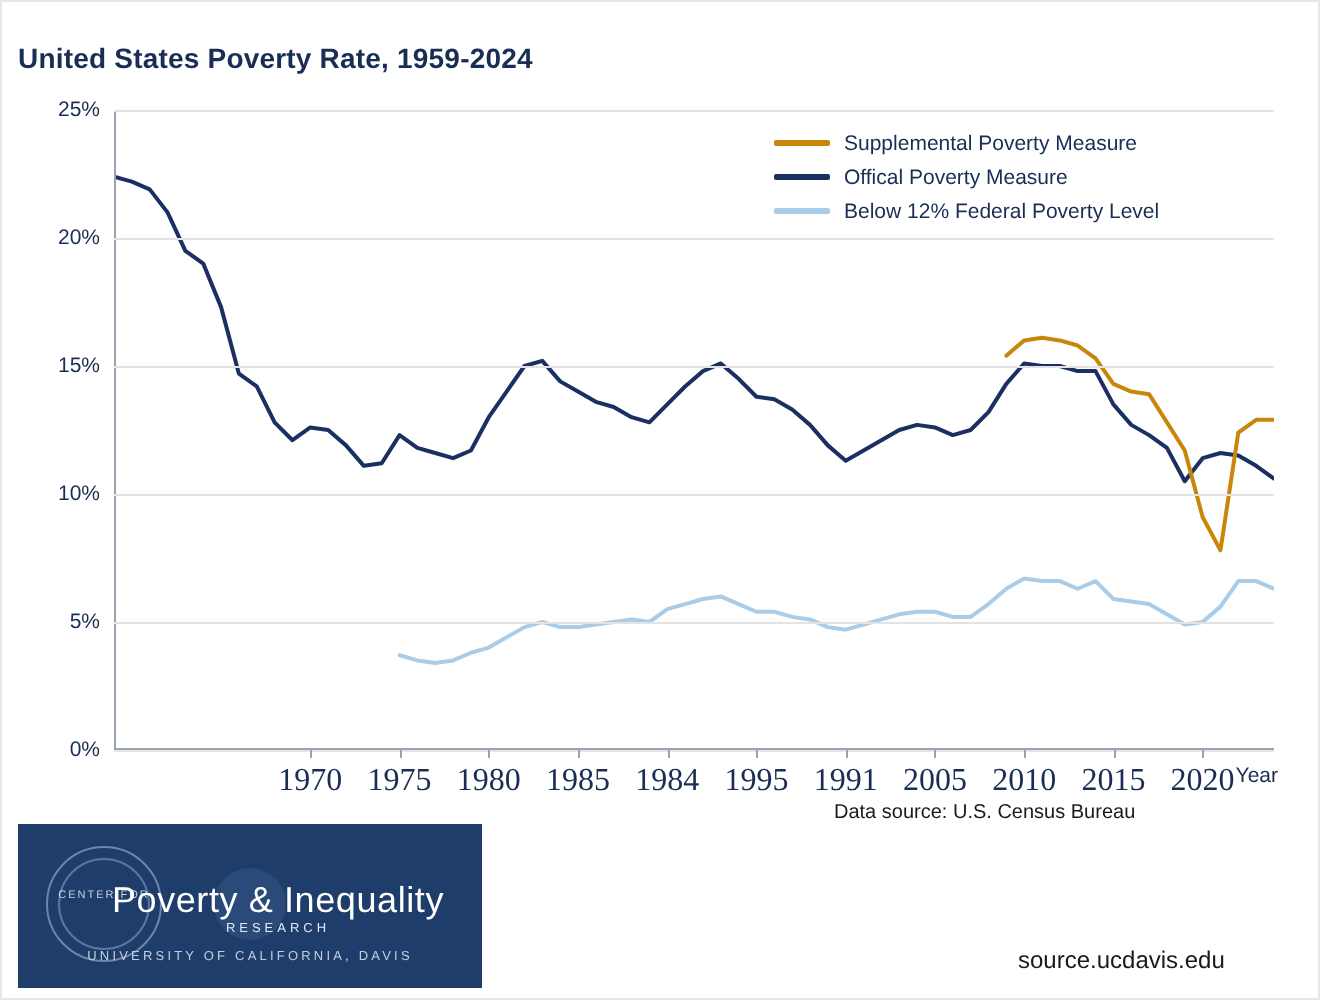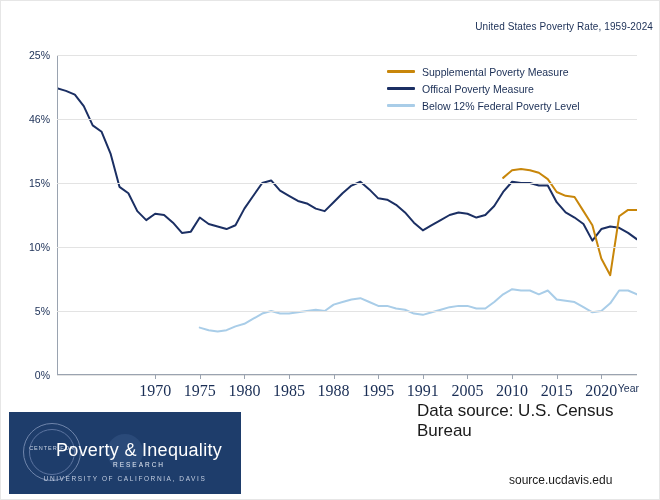--- a/index.html
+++ b/index.html
@@ -27,23 +27,23 @@
     top: 6px;
     width: 644px;
     height: 386px;
     background: #ffffff;
   }
   #chart-title {
     position: absolute;
     left: 0;
     top: 14px;
     width: 644px;
-    text-align: right;
-    font-size: 10px;
-    font-weight: normal;
+    text-align: left;
+    font-size: 14px;
+    font-weight: bold;
     color: #1a2e55;
     letter-spacing: 0.1px;
   }
   
   #plot {
     position: absolute;
     left: 48px;
     top: 48px;
     width: 580px;
     height: 320px;
@@ -114,21 +114,21 @@
   .legend-swatch {
     width: 28px;
     height: 3px;
     margin-right: 7px;
     border-radius: 1px;
   }
   #source-note {
     position: absolute;
     left: 416px;
     top: 400px;
-    font-size: 17px;
+    font-size: 10px;
     color: #1a1a1a;
   }
   #site-note {
     position: absolute;
     left: 508px;
     top: 472px;
     font-size: 12px;
     color: #1a1a1a;
   }
   
@@ -229,34 +229,34 @@
           <div class="gridline" style="top: 192px;"></div>
           <div class="gridline" style="top: 128px;"></div>
           <div class="gridline" style="top: 64px;"></div>
           <div class="gridline" style="top: 0px;"></div>
         </div>
       <div id="yticks">
           <div class="ytick-label" style="top: 320px;">0%</div>
           <div class="ytick-label" style="top: 256px;">5%</div>
           <div class="ytick-label" style="top: 192px;">10%</div>
           <div class="ytick-label" style="top: 128px;">15%</div>
-          <div class="ytick-label" style="top: 64px;">46%</div>
+          <div class="ytick-label" style="top: 64px;">20%</div>
           <div class="ytick-label" style="top: 0px; text-align: right;">25%</div>
         </div>
       <div id="xticks">
           <div class="xtick-mark" style="left: 98.1538px;"></div>
           <div class="xtick-label" style="left: 98.1538px;">1970</div>
           <div class="xtick-mark" style="left: 142.769px;"></div>
           <div class="xtick-label" style="left: 142.769px;">1975</div>
           <div class="xtick-mark" style="left: 187.385px;"></div>
           <div class="xtick-label" style="left: 187.385px; text-align: right;">1980</div>
           <div class="xtick-mark" style="left: 232px;"></div>
           <div class="xtick-label" style="left: 232px;">1985</div>
           <div class="xtick-mark" style="left: 276.615px;"></div>
-          <div class="xtick-label" style="left: 276.615px;">1988</div>
+          <div class="xtick-label" style="left: 276.615px;">1984</div>
           <div class="xtick-mark" style="left: 321.231px;"></div>
           <div class="xtick-label" style="left: 321.231px;">1995</div>
           <div class="xtick-mark" style="left: 365.846px;"></div>
           <div class="xtick-label" style="left: 365.846px;">1991</div>
           <div class="xtick-mark" style="left: 410.462px;"></div>
           <div class="xtick-label" style="left: 410.462px;">2005</div>
           <div class="xtick-mark" style="left: 455.077px;"></div>
           <div class="xtick-label" style="left: 455.077px;">2010</div>
           <div class="xtick-mark" style="left: 499.692px;"></div>
           <div class="xtick-label" style="left: 499.692px;">2015</div>

